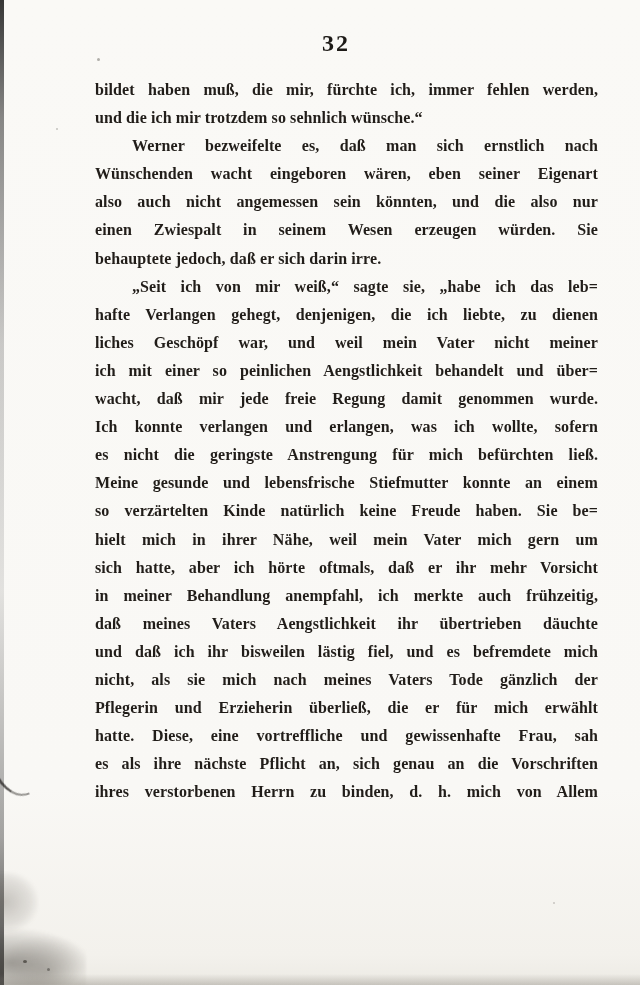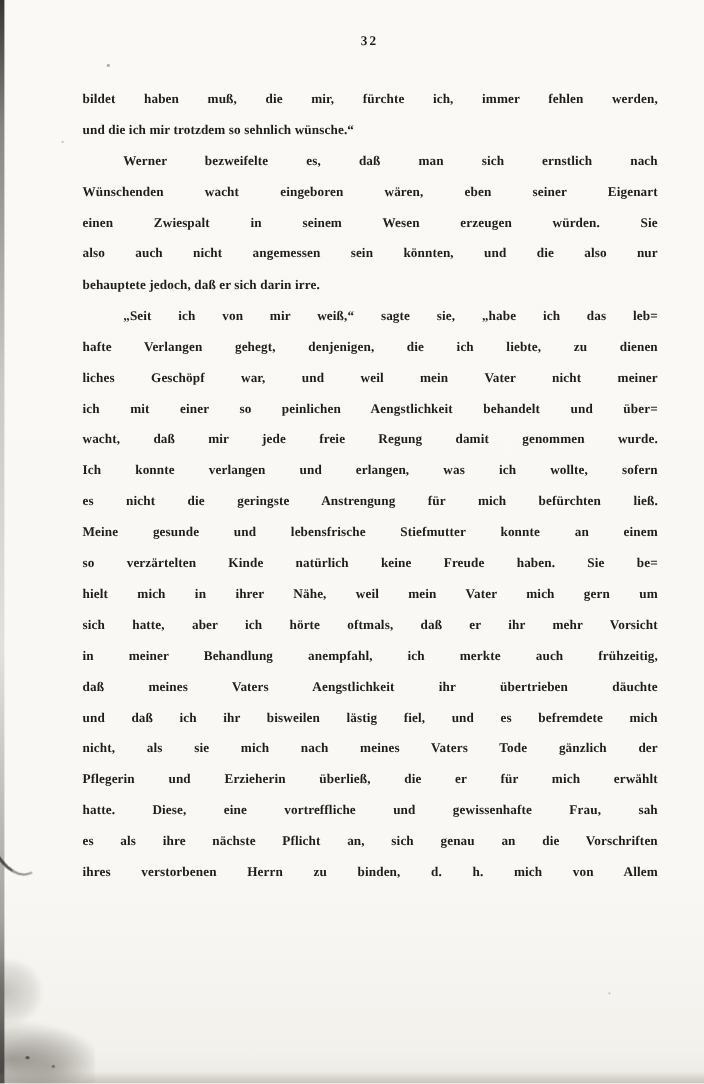--- a/index.html
+++ b/index.html
@@ -34,40 +34,41 @@
     background: linear-gradient(180deg,
       rgba(140,135,126,0.0) 0%,
       rgba(140,135,126,0.18) 45%,
       rgba(110,105,96,0.30) 100%);
   }
   .page-number {
     position: absolute;
     left: 75px; top: 30px;
     width: 522px;
     text-align: center;
-    font-size: 12px;
+    font-size: 24px;
     font-weight: bold;
     letter-spacing: 2px;
     color: #1d1a17;
   }
   .text-block {
     position: absolute;
     left: 75px; top: 76px;
     width: 523px;
     color: #211d19;
   }
   .line {
-    font-size: 12px;
+    font-size: 16px;
     font-weight: bold;
     line-height: 28.1px;
     height: 28.1px;
     white-space: nowrap;
     text-align: justify;
     text-align-last: justify;
     letter-spacing: 0.1px;
+    margin-left: 20px;
   }
   .line.indent { padding-left: 37px; }
   .line.end { text-align-last: left; }
   
   .smudge-scratch {
     position: absolute;
     left: -6px; top: 752px;
     width: 26px; height: 46px;
     border-left: 3px solid rgba(40,38,35,0.75);
     border-bottom: 2px solid rgba(40,38,35,0.45);
@@ -104,22 +105,22 @@
 
 <div class="scan-edge-left"></div>
 
 <div class="page-number">32</div>
 
 <div class="text-block">
     <div class="line">bildet haben muß, die mir, fürchte ich, immer fehlen werden,</div>
     <div class="line end">und die ich mir trotzdem so sehnlich wünsche.“</div>
     <div class="line indent">Werner bezweifelte es, daß man sich ernstlich nach</div>
     <div class="line">Wünschenden wacht eingeboren wären, eben seiner Eigenart</div>
+    <div class="line">also auch nicht angemessen sein könnten, und die also nur</div>
     <div class="line">einen Zwiespalt in seinem Wesen erzeugen würden.  Sie</div>
-    <div class="line">also auch nicht angemessen sein könnten, und die also nur</div>
     <div class="line end">behauptete jedoch, daß er sich darin irre.</div>
     <div class="line indent">„Seit ich von mir weiß,“ sagte sie, „habe ich das leb=</div>
     <div class="line">hafte Verlangen gehegt, denjenigen, die ich liebte, zu dienen</div>
     <div class="line">liches Geschöpf war, und weil mein Vater nicht meiner</div>
     <div class="line">ich mit einer so peinlichen Aengstlichkeit behandelt und über=</div>
     <div class="line">wacht, daß mir jede freie Regung damit genommen wurde.</div>
     <div class="line">Ich konnte verlangen und erlangen, was ich wollte, sofern</div>
     <div class="line">es nicht die geringste Anstrengung für mich befürchten ließ.</div>
     <div class="line">Meine gesunde und lebensfrische Stiefmutter konnte an einem</div>
     <div class="line">so verzärtelten Kinde natürlich keine Freude haben.  Sie be=</div>

